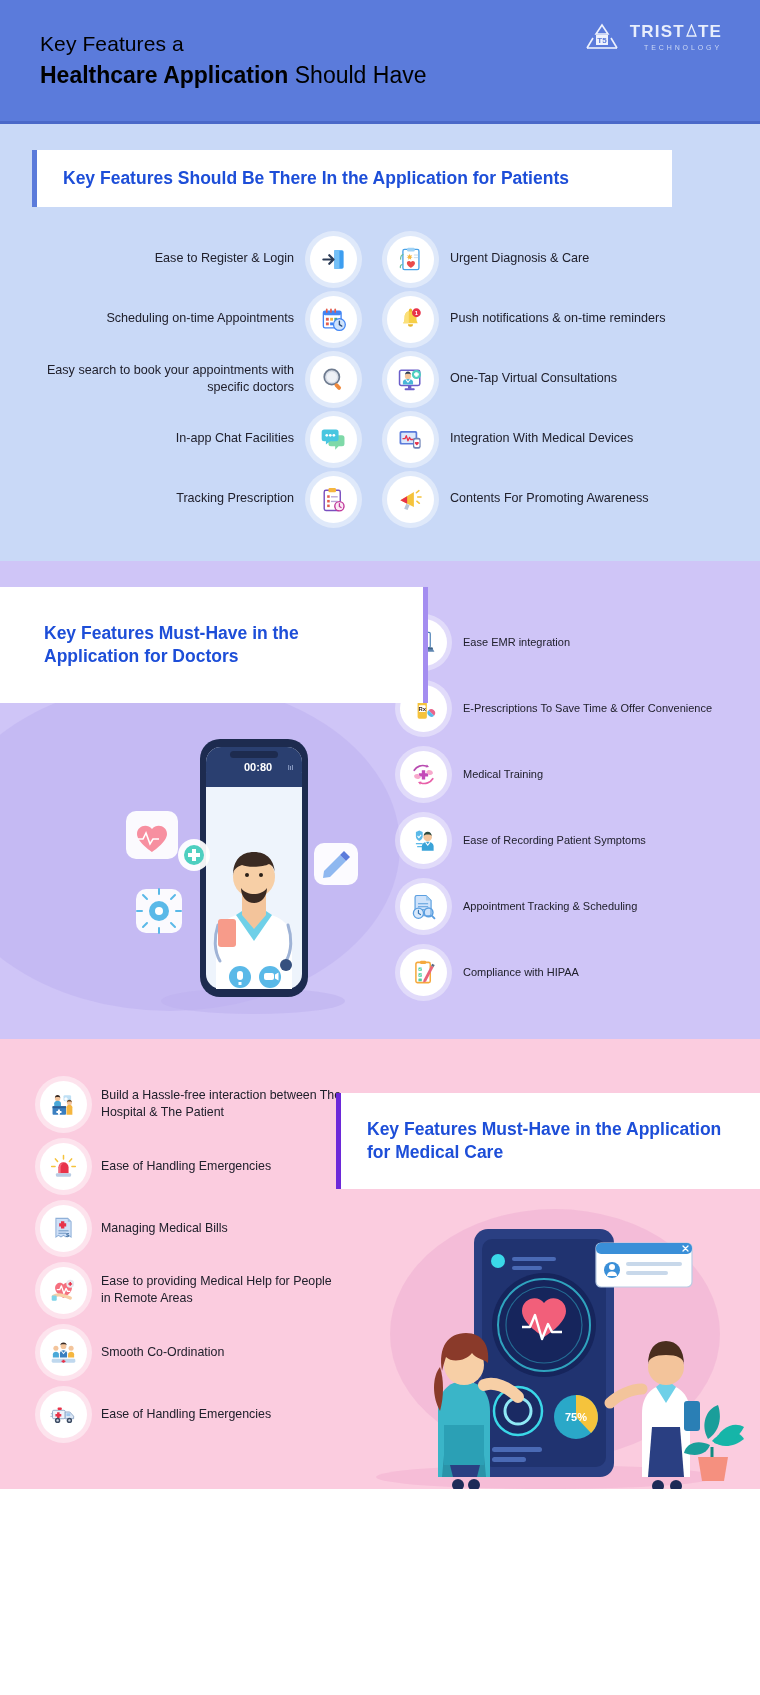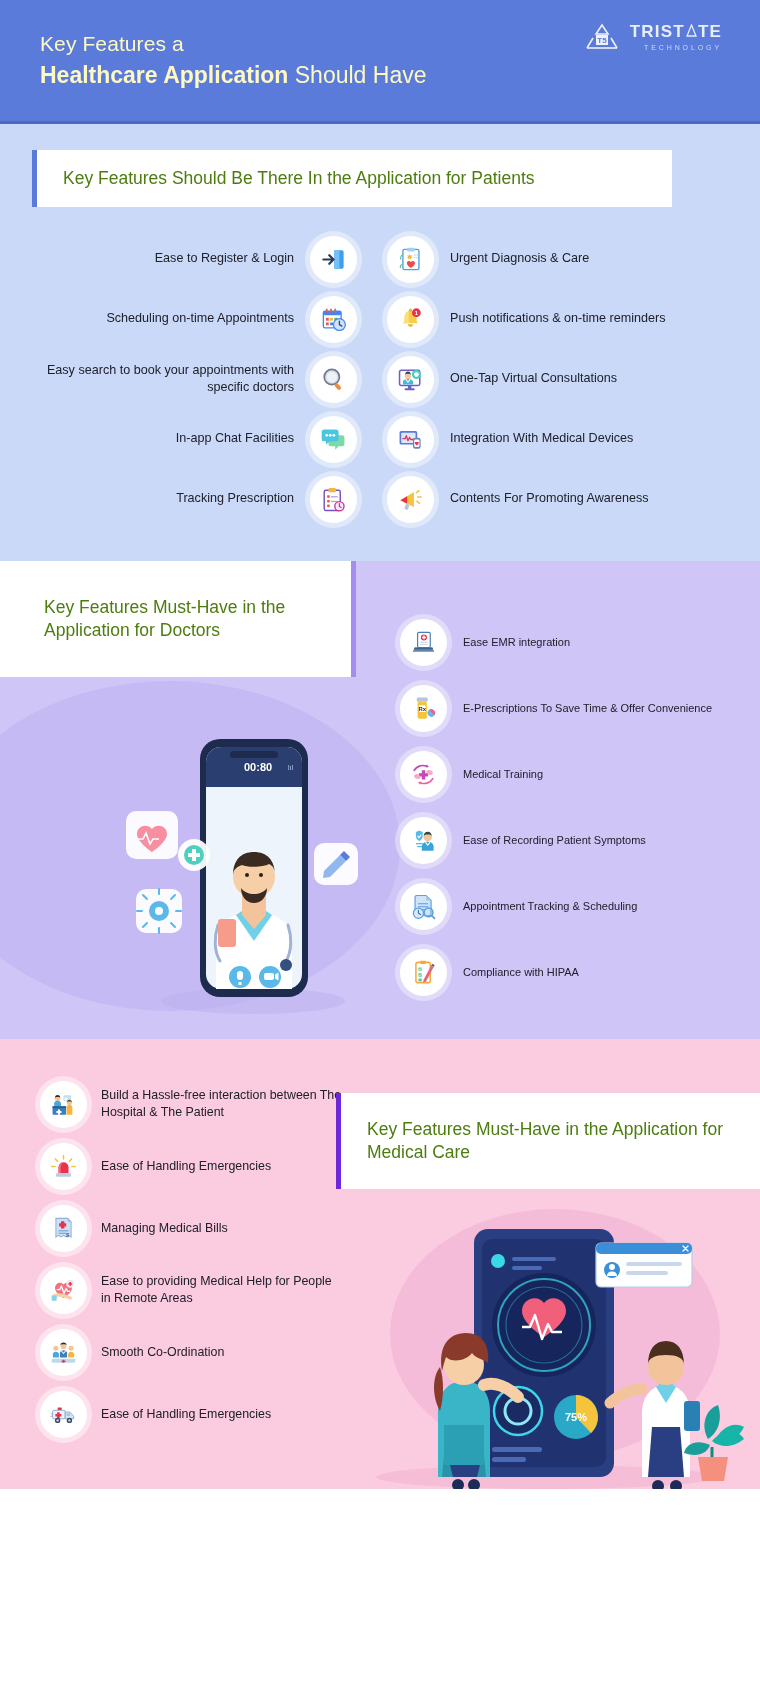--- a/index.html
+++ b/index.html
@@ -15,21 +15,21 @@
   
   .header {
     background: #5b7bdb;
     height: 124px;
     position: relative;
     padding: 0 40px;
     display: flex;
     align-items: center;
     border-bottom: 3px solid #4a68c8;
   }
-  .header-titles { color: #fef9c3; line-height: 1.28; }
+  .header-titles { color: #000000; line-height: 1.28; }
   .header-line1 { font-size: 21px; font-weight: 400; letter-spacing: .1px; }
   .header-line2 { font-size: 23px; font-weight: 400; margin-top: 3px; }
   .header-line2 b { font-weight: 700; }
   .logo-wrap {
     position: absolute; right: 38px; top: 22px;
     display: flex; align-items: center; gap: 7px;
   }
   .logo-mark { width: 42px; height: 30px; flex: none; }
   .logo-text { line-height: 1; }
   .logo-name {
@@ -43,21 +43,21 @@
 
   
   .section { position: relative; overflow: hidden; }
 
   .band-title {
     background: #ffffff;
     display: flex; align-items: center;
     position: relative; z-index: 5;
   }
   .band-title .bt-text {
-    font-size: 17.5px; font-weight: 400; color: #4d7c0f; line-height: 1.32;
+    font-size: 17.5px; font-weight: 700; color: #1d4ed8; line-height: 1.32;
   }
 
   
   .sec-patients { background: #c9d9f7; padding-bottom: 32px; }
   .patients-title-box {
     margin: 26px 88px 0 32px;
     border-left: 5px solid #5b7bdb;
     padding: 17px 0 17px 26px;
     min-height: 56px;
   }
@@ -92,24 +92,25 @@
     padding-bottom: 26px;
     min-height: 478px;
     position: relative;
   }
   .blob-doc {
     position: absolute; left: -60px; top: 120px;
     width: 460px; height: 330px; border-radius: 50%;
     background: rgba(190,176,240,.55);
   }
   .doctors-title-box {
-    width: 356px;
+    width: 428px;
     border-right: 5px solid #a48df0;
     padding: 30px 40px 30px 44px;
     min-height: 116px;
+    margin-top: 26px;
   }
   .doctors-title-box .bt-text { font-size: 17.5px; }
   .doctors-list {
     position: absolute; right: 38px; top: 48px;
     width: 322px;
     display: flex; flex-direction: column;
   }
   .doctors-list .feat { min-height: 66px; }
   .doctors-list .feat-label { font-size: 11px; }
   .doctors-list .icon-bubble { box-shadow: 0 0 0 5px rgba(255,255,255,.38); }

